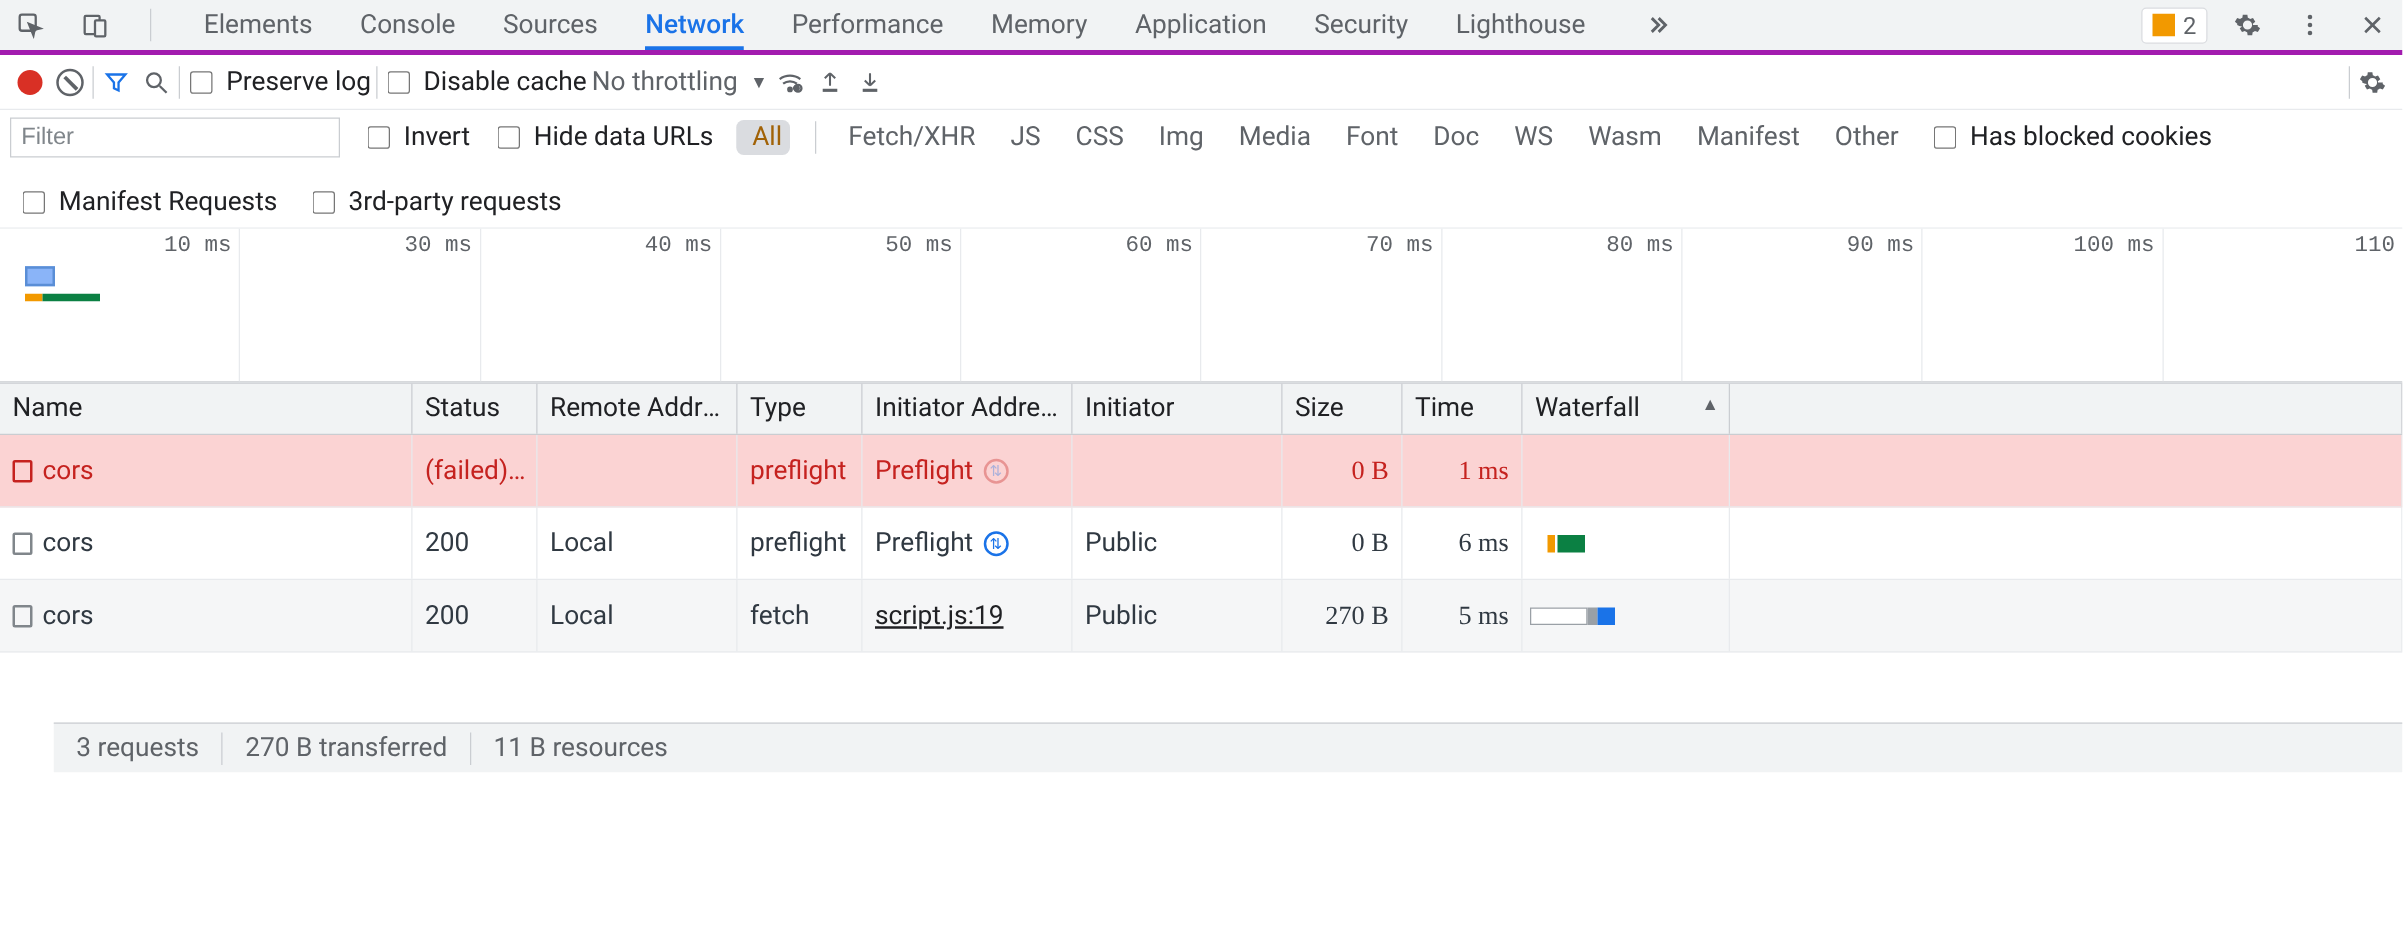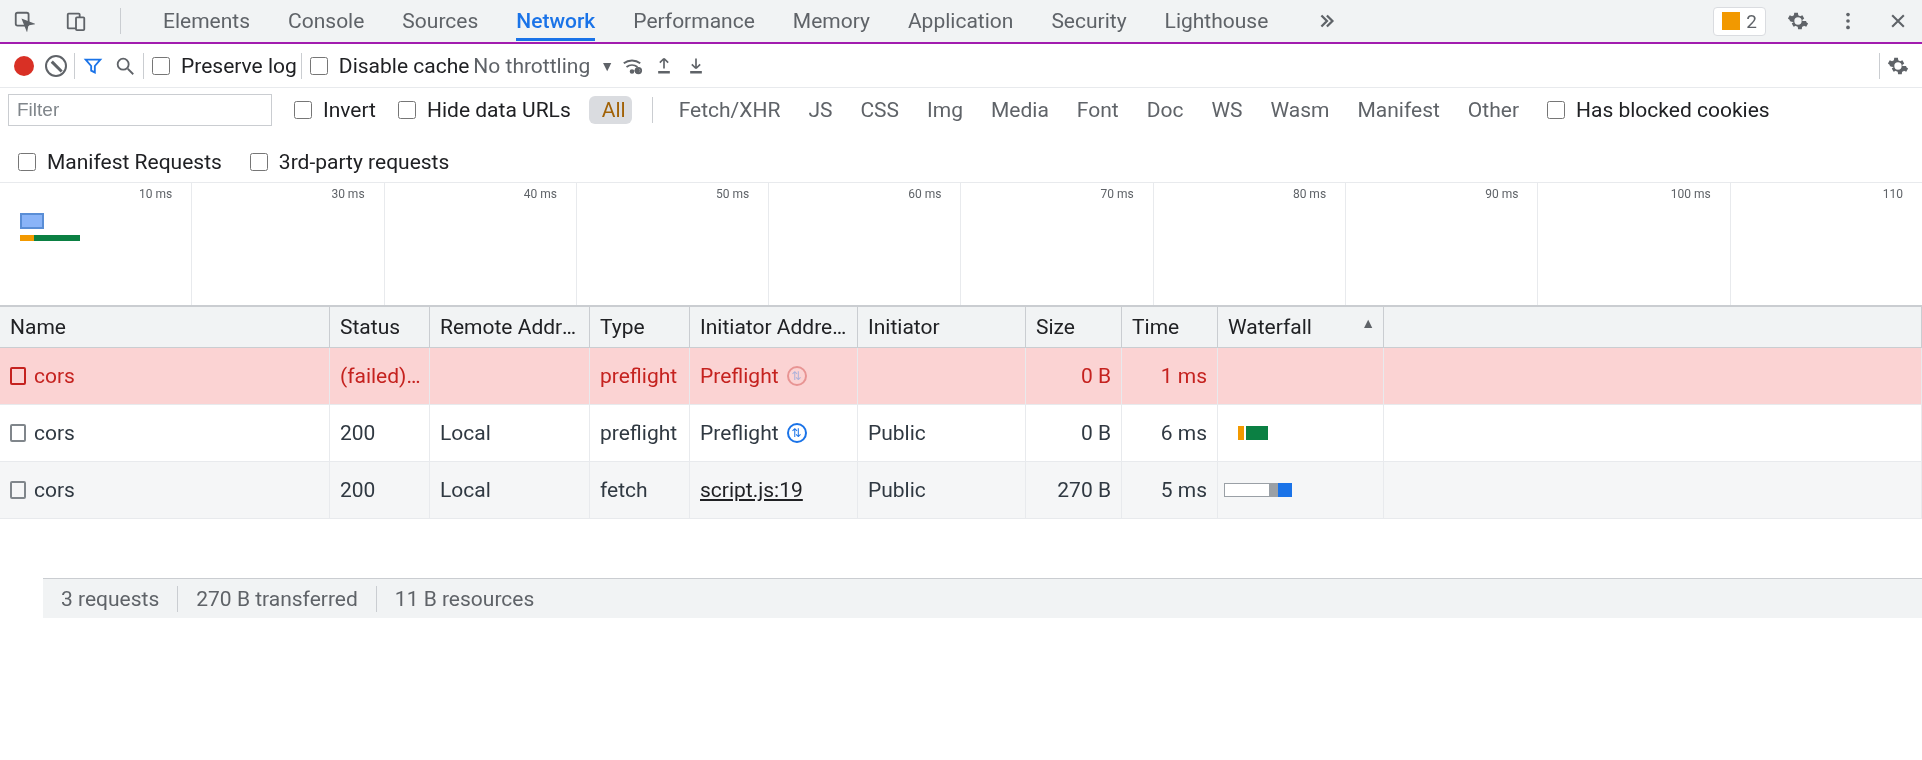--- a/index.html
+++ b/index.html
@@ -9,21 +9,21 @@
     font-size: 21px;
     color: #303942;
     background: #fff;
     width: 1922px;
   }
   .devtools { width:1922px; }
 
   
   .tabstrip {
     display:flex; align-items:center; height:44px;
-    border-bottom:2px solid #a21caf;
+    border-bottom:4px solid #a21caf;
     background:#f1f3f4; gap:16px;
     padding:0 6px;
   }
   .tabstrip .iconbtn {
     width:36px; height:36px; display:flex; align-items:center; justify-content:center;
     color:#5f6368; cursor:pointer;
   }
   .tabstrip .sepv { width:1px; height:26px; background:#cacdd1; margin:0 10px; }
   .tabs { display:flex; align-items:center; gap:38px; margin-left:16px; }
   .tab { color:#5f6368; cursor:pointer; padding:8px 0; }
@@ -71,21 +71,21 @@
   .type-sep { width:1px; height:26px; background:#cacdd1; margin:0 4px; }
   .filterbar .row2 { display:flex; gap:24px; width:100%; padding:6px 0 8px 6px; }
 
   
   .overview {
     display:flex; border-bottom:1px solid #cacdd1;
     background:#fff;
   }
   .ov-col { flex:1; border-right:1px solid #e8eaed; position:relative; height:122px; }
   .ov-col:last-child{border-right:none;}
-  .ov-label { position:absolute; top:4px; right:19px; color:#5f6368; font-size:12px; }
+  .ov-label { position:absolute; top:4px; right:6px; color:#5f6368; font-size:18px;font-family:Liberation Mono, monospace; }
   .ov-mini { position:absolute; left:20px; top:30px; display:flex; align-items:flex-start; gap:0; }
   .ov-mini .box { width:24px;height:16px;border:2px solid #5a8ed6;background:#8ab4f8;margin-right:4px; }
   .ov-mini .bar { height:6px; }
   .bar.o{background:#f29900;width:14px;}
   .bar.g{background:#0b8043;width:46px;}
   .bar.gr{background:#9aa0a6;width:36px;}
   .bar.g2{background:#0b8043;width:10px;}
   .bar.b{background:#1a73e8;width:44px;}
 
   
@@ -93,21 +93,21 @@
     grid-template-columns: 330px 100px 160px 100px 168px 168px 96px 96px 166px 1fr;
   }
   .gridhead { background:#f1f3f4; border-top:1px solid #cacdd1; border-bottom:1px solid #cacdd1; }
   .gh { padding:8px 10px; border-right:1px solid #cacdd1; color:#202124; position:relative; white-space:nowrap; overflow:hidden; text-overflow:ellipsis; }
   .gh.sort::after{content:"▲";position:absolute;right:8px;color:#5f6368;font-size:14px;}
   .gridbody { min-height:230px; }
   .gridrow { border-bottom:1px solid #e8eaed; }
   .gridrow.alt{ background:#f5f6f7; }
   .gridrow.fail{ background:#fbd3d3; }
   .cell { padding:16px 10px; border-right:1px solid #e8eaed; white-space:nowrap; overflow:hidden; text-overflow:ellipsis; display:flex; align-items:center; gap:8px; }
-  .cell.right{ justify-content:flex-end; }
+  .cell.right{ justify-content:flex-end;font-family:Liberation Serif, serif; }
   .fail .cell { color:#c5221f; }
   .docicon{width:16px;height:18px;border:2px solid #80868b;border-radius:2px;flex:0 0 auto;}
   .fail .docicon{border-color:#c5221f;}
   .pf-badge{display:inline-flex;width:20px;height:20px;border:2px solid #1a73e8;border-radius:50%;align-items:center;justify-content:center;color:#1a73e8;font-size:12px;}
   .fail .pf-badge{border-color:#c5221f;opacity:.35;}
   .linklike{text-decoration:underline;color:#202124;}
   .wf-cell{padding:8px 6px;}
   .wf { display:flex; align-items:center; height:16px; }
   .wf span{height:14px;display:inline-block;}
   .wf .o{background:#f29900;width:6px;}

